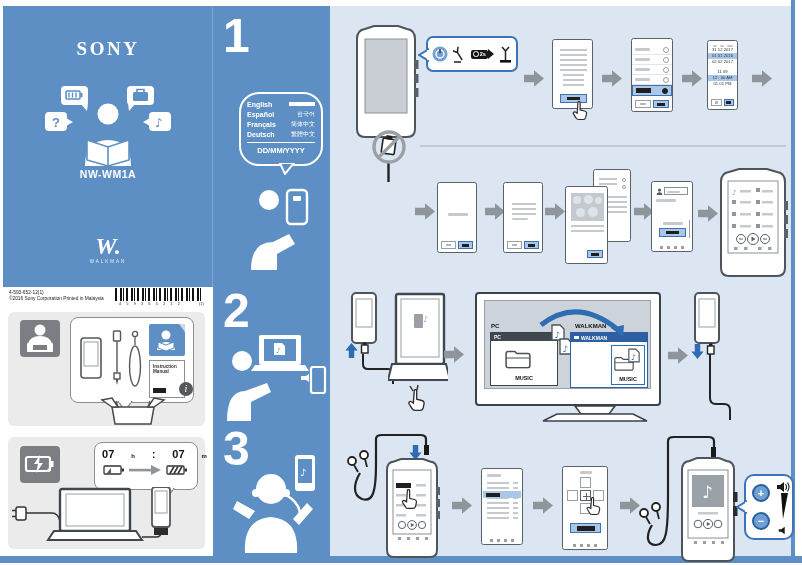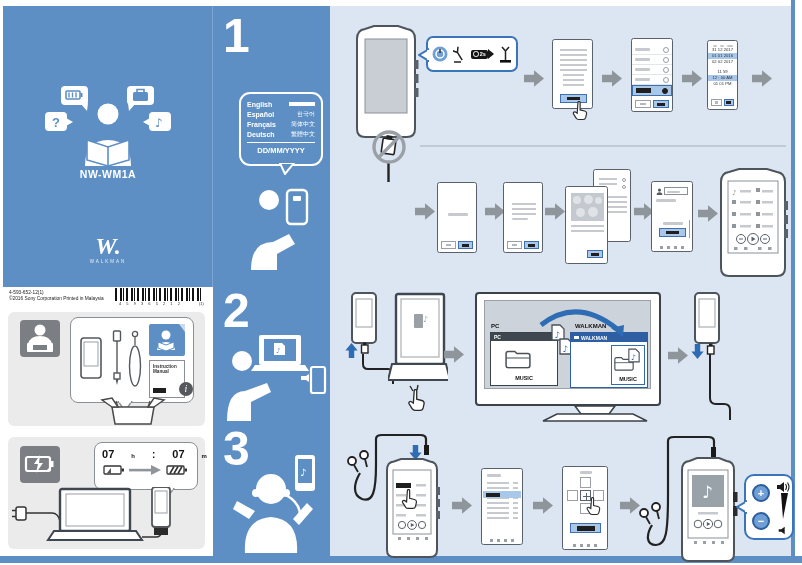--- a/index.html
+++ b/index.html
@@ -58,20 +58,21 @@
       </symbol>
     </defs>
   </svg>
 
   <div class="a field" style="left:3px;top:6px;width:788px;height:550px"></div>
 
   <div class="a panel" style="left:791px;top:0;width:4px;height:563px"></div>
   <div class="a panel" style="left:0;top:556px;width:802px;height:7px"></div>
 
   <div class="a panel" style="left:3px;top:6px;width:210px;height:281px;border-right:1px solid #7ba4d4">
+    <div class="a wt" style="left:0;top:32px;width:210px;text-align:center;font-family:'Liberation Serif',serif;font-weight:bold;font-size:19px;letter-spacing:2.5px">SONY</div>
 
     <svg class="a" style="left:40px;top:78px" width="130" height="82" viewBox="0 0 130 82">
       <g>
         <rect x="18" y="2" width="27" height="19" rx="4" fill="#fff"></rect>
         <path d="M38 20l6 7 1-8z" fill="#fff"></path>
         <rect x="23" y="7" width="14" height="8" rx="1" fill="none" stroke="#5e8fc4" stroke-width="1.6"></rect>
         <rect x="37.5" y="9" width="2" height="4" fill="#5e8fc4"></rect>
         <path d="M26 8.5v5M29.5 8.5v5M33 8.5v5" stroke="#5e8fc4" stroke-width="1.4"></path>
       </g>
       <g>
@@ -102,21 +103,21 @@
 
     <div class="a" style="left:0;top:228px;width:210px;text-align:center">
       <div class="wt" style="font-family:'Liberation Serif',serif;font-style:italic;font-weight:bold;font-size:24px;line-height:24px">W.</div>
       <div class="wt" style="font-size:4.5px;letter-spacing:2px;opacity:.85;margin-top:1px">WALKMAN</div>
     </div>
   </div>
 
   <div class="a panel" style="left:213px;top:6px;width:117px;height:281px">
     <div class="a wt" style="left:10px;top:2px;font-size:48px;font-weight:bold">1</div>
 
-    <div class="a" style="left:26px;top:86px;width:84px;height:74px;border:2px solid #fff;border-radius:11px;padding:5px 6px 3px">
+    <div class="a" style="left:26px;top:86px;width:84px;height:74px;border:2px solid #fff;border-radius:20px;padding:5px 6px 3px">
       <div style="display:flex;justify-content:space-between;align-items:center;height:10px">
         <span class="wt" style="font-size:7px;font-weight:bold">English</span>
         <span style="display:block;width:26px;height:3.5px;background:#fff"></span>
       </div>
       <div style="display:flex;justify-content:space-between;align-items:center;height:10px">
         <span class="wt" style="font-size:7px;font-weight:bold">Español</span>
         <span class="wt" style="font-size:6px">한국어</span>
       </div>
       <div style="display:flex;justify-content:space-between;align-items:center;height:10px">
         <span class="wt" style="font-size:7px;font-weight:bold">Français</span>

